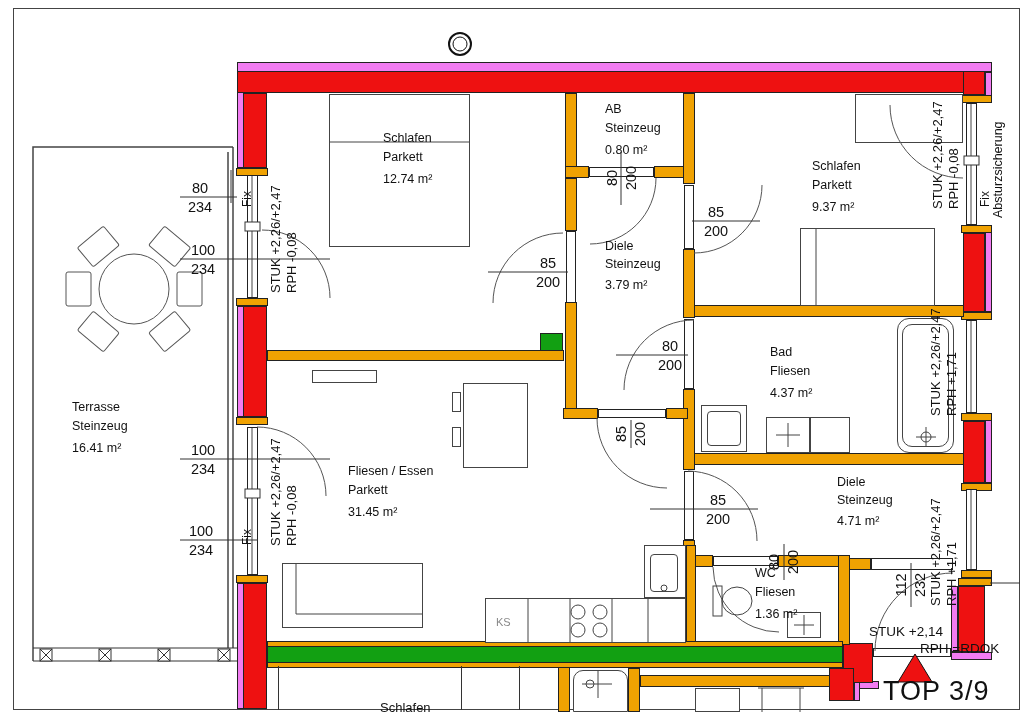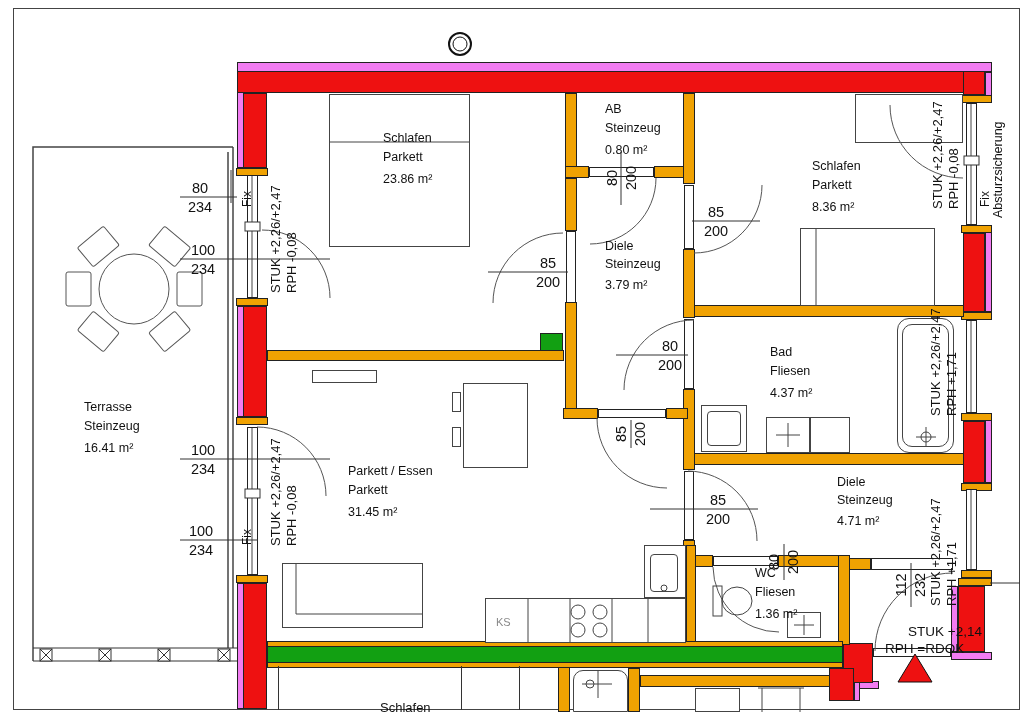--- a/index.html
+++ b/index.html
@@ -250,31 +250,31 @@
     <g stroke="#111" fill="none">
       <circle cx="460" cy="44" r="11" stroke-width="2"></circle>
       <circle cx="460" cy="44" r="7" stroke-width="1"></circle>
     </g>
     <polygon points="898,682 932,682 915,654" fill="#ee1111" stroke="#111" stroke-width="1"></polygon>
   </svg>
 
   <div class="room" style="left:383px;top:129px">
     <div>Schlafen</div>
     <div>Parkett</div>
-    <div class="area">23.86 m²</div>
+    <div class="area">12.74 m²</div>
   </div>
   <div class="room" style="left:605px;top:100px">
     <div>AB</div>
     <div>Steinzeug</div>
     <div class="area">0.80 m²</div>
   </div>
   <div class="room" style="left:812px;top:157px">
     <div>Schlafen</div>
     <div>Parkett</div>
-    <div class="area">8.36 m²</div>
+    <div class="area">9.37 m²</div>
   </div>
   <div class="room" style="left:605px;top:237px;line-height:18px">
     <div>Diele</div>
     <div>Steinzeug</div>
     <div class="area">3.79 m²</div>
   </div>
   <div class="room" style="left:770px;top:343px">
     <div>Bad</div>
     <div>Fliesen</div>
     <div class="area">4.37 m²</div>
@@ -283,25 +283,25 @@
     <div>Diele</div>
     <div>Steinzeug</div>
     <div class="area">4.71 m²</div>
   </div>
   <div class="room" style="left:755px;top:564px">
     <div>WC</div>
     <div>Fliesen</div>
     <div class="area">1.36 m²</div>
   </div>
   <div class="room" style="left:348px;top:462px">
-    <div>Parkett / Essen</div>
+    <div>Fliesen / Essen</div>
     <div>Parkett</div>
     <div class="area">31.45 m²</div>
   </div>
-  <div class="room" style="left:84px;top:398px">
+  <div class="room" style="left:72px;top:398px">
     <div>Terrasse</div>
     <div>Steinzeug</div>
     <div class="area">16.41 m²</div>
   </div>
   <div class="room" style="left:380px;top:698px;font-size:13px">
     <div>Schlafen</div>
   </div>
 
   <div class="dim" style="left:177px;top:181px">
     <div>80</div>
@@ -370,17 +370,18 @@
   </div>
   <div class="vann" style="left:928px;top:606px">
     <div>STUK +2,26/+2,47</div>
     <div>RPH  +1,71</div>
   </div>
   <div class="vfix" style="left:240px;top:207px">Fix</div>
   <div class="vfix" style="left:240px;top:545px">Fix</div>
   <div class="vfix" style="left:978px;top:207px">Fix</div>
   <div class="vann" style="left:990px;top:218px;font-size:12.5px">Absturzsicherung</div>
 
-  <div class="entry-l" style="left:908px;top:624px">STUK +2,14</div>
-  <div class="entry-l" style="left:885px;top:641px">RPH =RDOK</div>
+  <div class="entry-l" style="left:869px;top:624px">STUK +2,14</div>
+  <div class="entry-l" style="left:920px;top:641px">RPH =RDOK</div>
+  <div class="top-label" style="left:883px;top:676px">TOP 3/9</div>
   <div class="abs small" style="left:496px;top:616px">KS</div>
 
 </div>
 
 </body></html>

